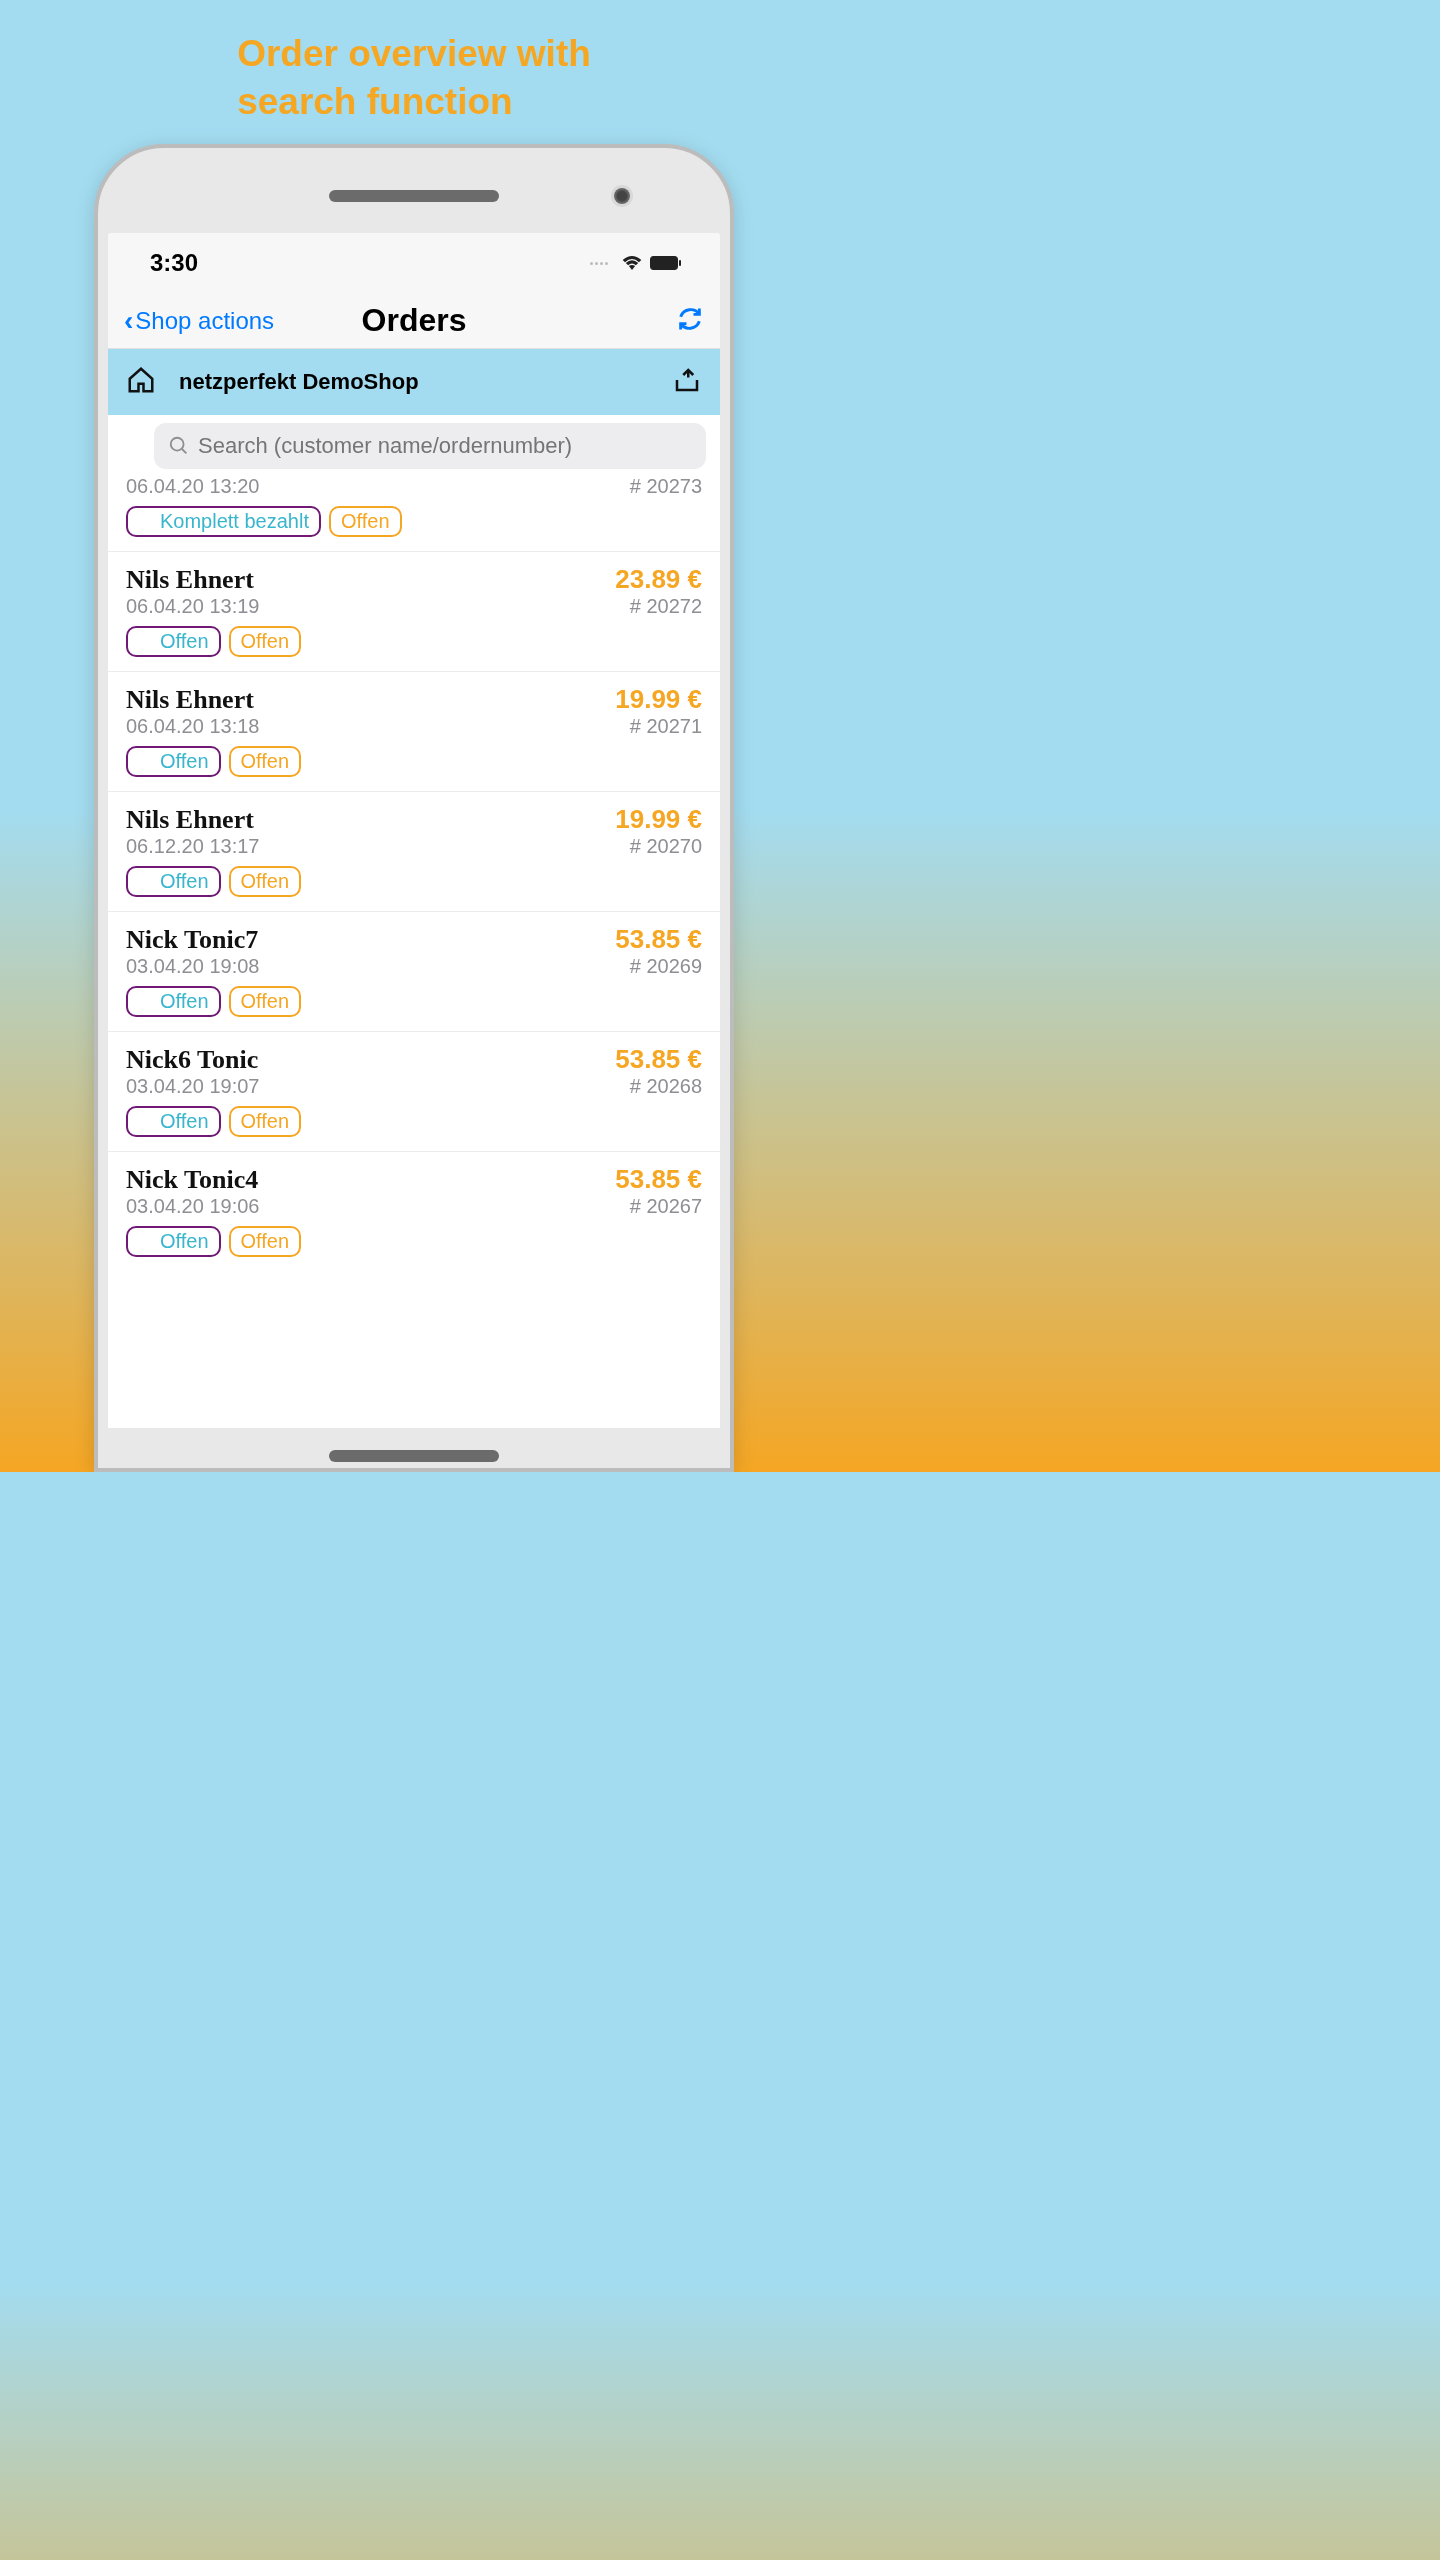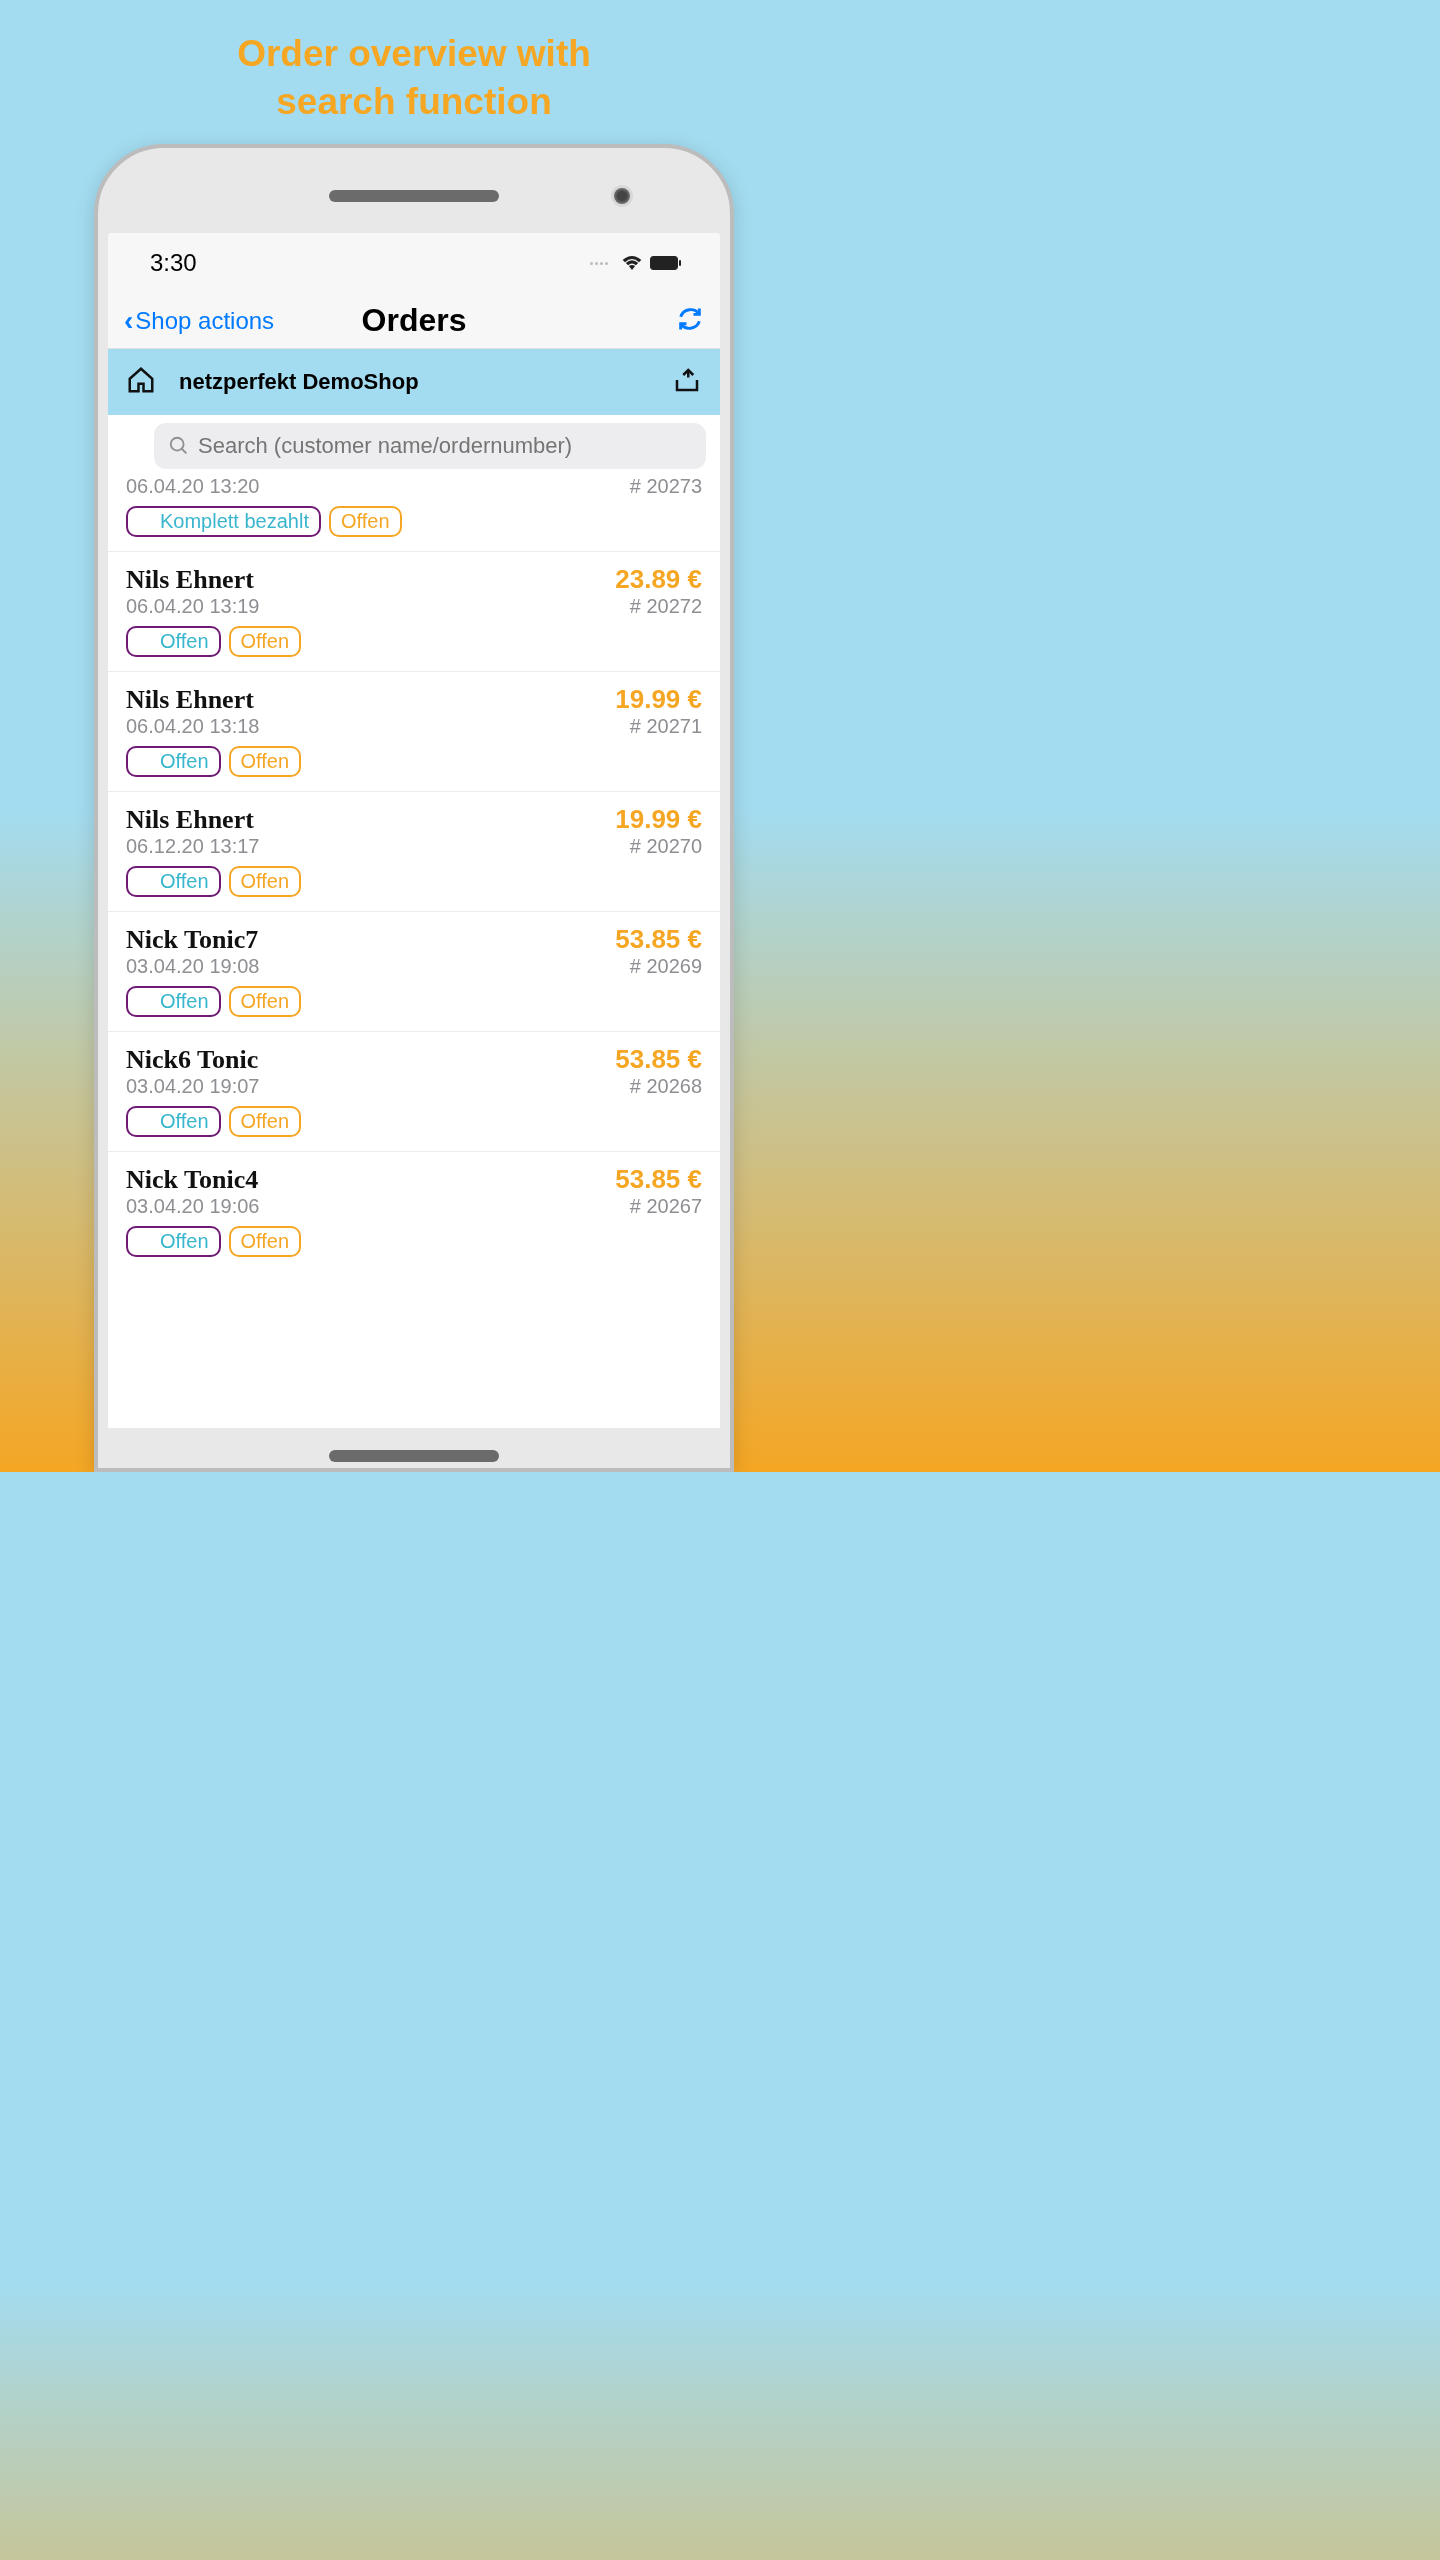--- a/index.html
+++ b/index.html
@@ -6,21 +6,20 @@
     body {
       width: 828px;
       height: 1472px;
       background: linear-gradient(180deg, #a3dcf0 0%, #a3dcf0 55%, #f5a623 100%);
       display: flex;
       flex-direction: column;
       align-items: center;
       padding-top: 20px;
     }
     .headline {
-      text-align: center;
       font-size: 37px;
       font-weight: 700;
       color: #f5a623;
       line-height: 1.3;
       padding: 10px 20px 18px;
     }
     .phone {
       width: 640px;
       background: #e8e8e8;
       border: 4px solid #bcbcbc;
@@ -65,21 +64,21 @@
       flex-direction: column;
     }
     .status-bar {
       height: 60px;
       display: flex;
       align-items: center;
       justify-content: space-between;
       padding: 0 42px;
       background: #f7f7f7;
     }
-    .status-time { font-size: 24px; font-weight: 400; }
+    .status-time { font-size: 24px; font-weight: 700; }
     .status-icons { display: flex; gap: 8px; align-items: center; }
     .dots { display: flex; gap: 2px; margin-right: 6px; }
     .dots span { display: inline-block; width: 3px; height: 3px; border-radius: 50%; background: #bbb; }
     .wifi-icon { width: 20px; height: 14px; }
     .battery { width: 28px; height: 14px; border: 1.5px solid #222; border-radius: 3px; position: relative; }
     .battery::after { content:''; position:absolute; right:-4px; top:3px; width:2px; height:6px; background:#222; border-radius:1px; }
     .battery .fill { background:#222; width:100%; height:100%; border-radius:1px; }
     .nav-bar {
       height: 56px;
       display: flex;

